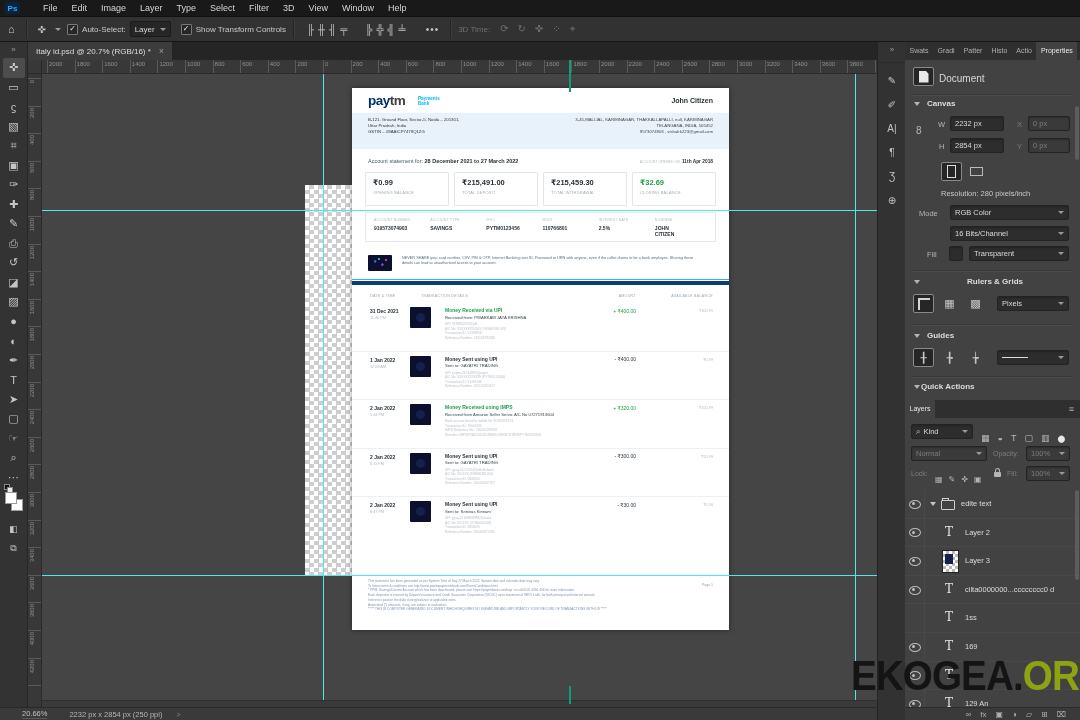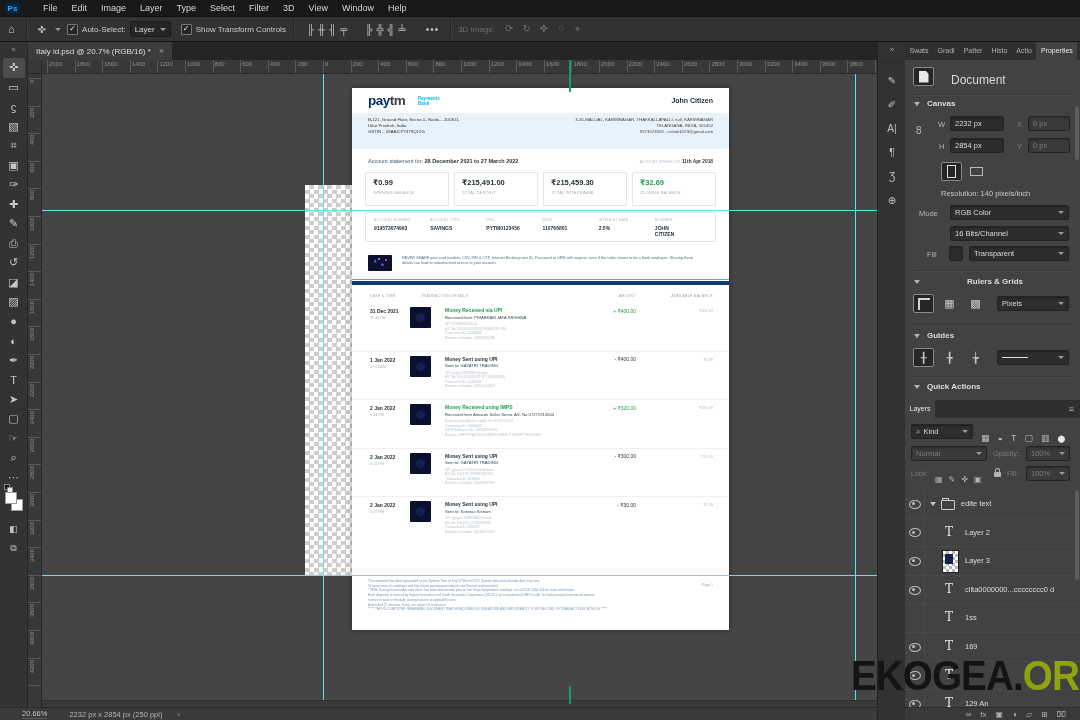--- a/index.html
+++ b/index.html
@@ -196,21 +196,21 @@
         <span class="obar-ic" style="margin: 0px;">╤</span>
       </span>
     <span id="dist-icons" style="display:flex;gap:4px;margin-left:18px;">
         <span class="obar-ic" style="margin: 0px;">╠</span>
         <span class="obar-ic" style="margin: 0px;">╬</span>
         <span class="obar-ic" style="margin: 0px;">╣</span>
         <span class="obar-ic" style="margin: 0px;">╧</span>
       </span>
     <span class="obar-ic" style="margin-left:20px;letter-spacing:1px;">•••</span>
     <span class="sep"></span>
-    <span class="obar-lbl dim">3D Image:</span>
+    <span class="obar-lbl dim">3D Time:</span>
     <span id="threed-icons" style="display:flex;gap:9px;margin-left:10px;">
         <span class="obar-ic dim" style="margin: 0px;">⟳</span>
         <span class="obar-ic dim" style="margin: 0px;">↻</span>
         <span class="obar-ic dim" style="margin: 0px;">✜</span>
         <span class="obar-ic dim" style="margin: 0px;">⁘</span>
         <span class="obar-ic dim" style="margin: 0px;">⌖</span>
       </span>
   </div>
 
   <div id="tabbar">
@@ -513,40 +513,40 @@
         <span class="ptab">Patter</span>
         <span class="ptab">Histo</span>
         <span class="ptab">Actio</span>
         <span class="ptab active">Properties</span>
         <span class="pmenu">≡</span>
       </div>
 
     <div class="pbtn active" style="left:8px;top:25px;">
         <span class="docicon"></span>
       </div>
-    <div class="plbl" style="left:46px;top:31px;color:#d8d8d8;font-size:12px;">Document</div>
+    <div class="plbl" style="left:34px;top:31px;color:#d8d8d8;font-size:10px;">Document</div>
     <div class="pdiv" style="top:52px;"></div>
     <span class="tri-d" style="left:9px;top:60px;"></span>
     <div class="phdr" style="left:22px;top:57px;">Canvas</div>
     <div class="plbl" style="left:11px;top:83px;font-size:10px;">8</div>
     <div class="plbl" style="left:33px;top:78px;">W</div>
     <div class="pfld" style="left:45px;top:74px;width:54px;">2232 px</div>
     <div class="plbl dim" style="left:112px;top:78px;">X</div>
     <div class="pfld dis" style="left:123px;top:74px;width:42px;">0 px</div>
     <div class="plbl" style="left:34px;top:100px;">H</div>
     <div class="pfld" style="left:45px;top:96px;width:54px;">2854 px</div>
     <div class="plbl dim" style="left:112px;top:100px;">Y</div>
     <div class="pfld dis" style="left:123px;top:96px;width:42px;">0 px</div>
     <div class="pbtn active" style="left:36px;top:120px;">
         <span class="orient-p"></span>
       </div>
     <div class="pbtn" style="left:61px;top:120px;">
         <span class="orient-l"></span>
       </div>
-    <div class="ptext" style="left:36px;top:147px;">Resolution: 140 pixels/inch</div>
+    <div class="ptext" style="left:36px;top:147px;">Resolution: 280 pixels/inch</div>
     <div class="plbl" style="left:14px;top:167px;">Mode</div>
     <div class="pfld" style="left:45px;top:163px;width:119px;">
         <span>RGB Color</span>
         <span class="caret"></span>
       </div>
     <div class="pfld" style="left:45px;top:184px;width:119px;">
         <span>16 Bits/Channel</span>
         <span class="caret"></span>
       </div>
     <div class="plbl" style="left:22px;top:208px;">Fill</div>
@@ -572,21 +572,21 @@
     <div class="phdr" style="left:22px;top:289px;">Guides</div>
     <div class="pbtn active" style="left:8px;top:306px;font-size:10px;">╂</div>
     <div class="pbtn" style="left:34px;top:306px;font-size:10px;">╊</div>
     <div class="pbtn" style="left:60px;top:306px;font-size:10px;">╆</div>
     <div class="pfld" style="left:92px;top:308px;width:72px;">
         <span class="lineswatch"></span>
         <span class="caret"></span>
       </div>
     <div class="pdiv" style="top:334px;"></div>
     <span class="tri-d" style="left:9px;top:343px;"></span>
-    <div class="phdr" style="left:22px;top:340px;">Quick Actions</div>
+    <div class="phdr" style="left:16px;top:340px;">Quick Actions</div>
     <div class="vscroll" style="top:64px;height:54px;"></div>
 
     <div class="ptabs" style="top:358px;">
       <span class="ptab active">Layers</span>
       <span class="pmenu">≡</span>
     </div>
     <div class="pfld" style="left:6px;top:382px;width:62px;">
       <span style="font-size:8px;margin-right:3px;">⌕</span>
       <span>Kind</span>
         <span class="caret"></span>

